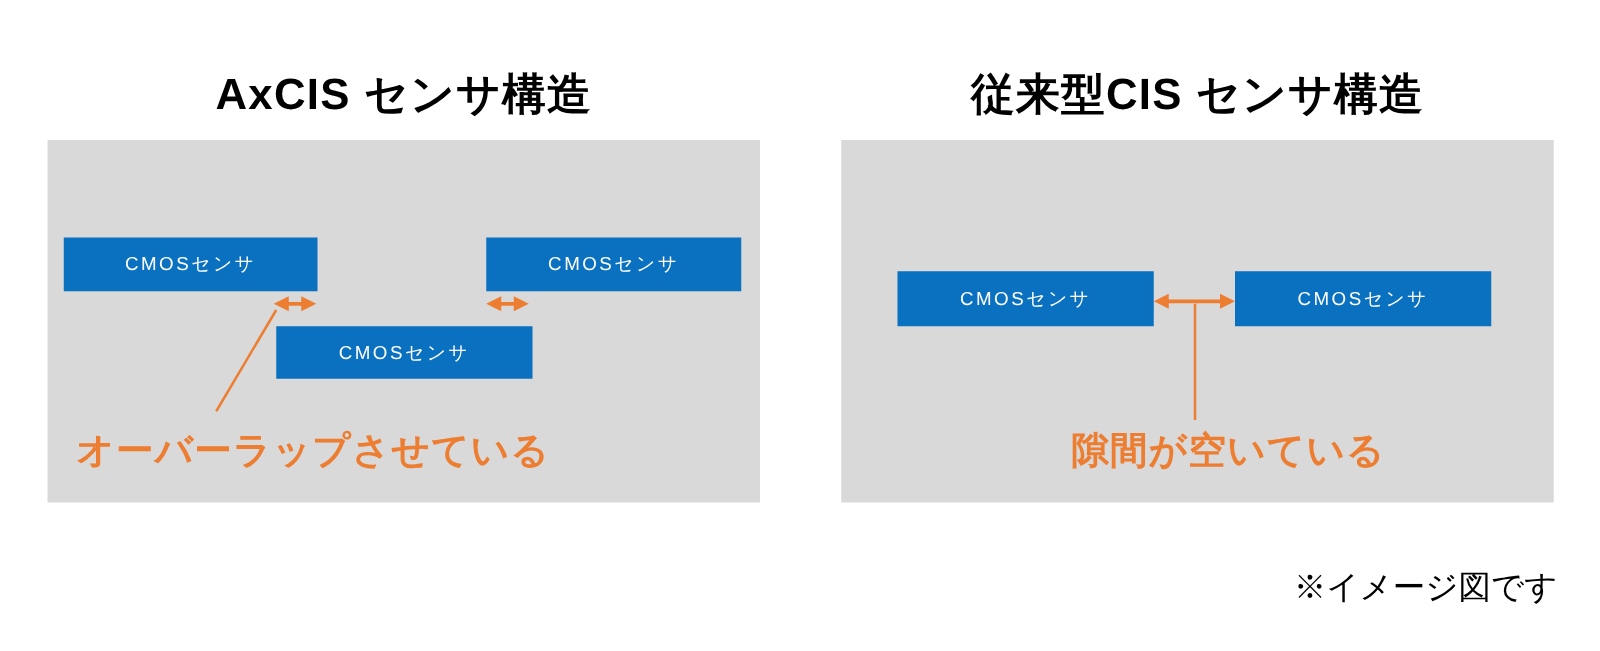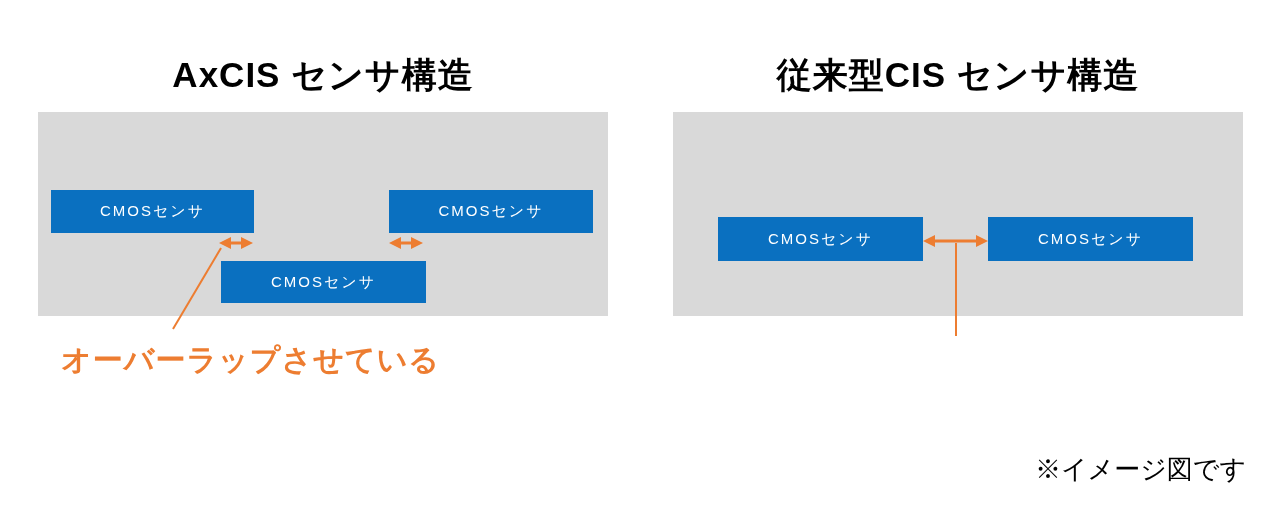--- a/index.html
+++ b/index.html
@@ -26,21 +26,21 @@
     color: var(--title-color, #000000);
     white-space: nowrap;
   }
   .diagram-title.left  { left: 38px; }
   .diagram-title.right { left: 673px; text-align: center; }
 
   .panel {
     position: absolute;
     top: 112px;
     width: 570px;
-    height: 204px;
+    height: 290px;
     background: var(--panel-bg, #d9d9d9);
   }
   .panel.left-panel  { left: 38px; }
   .panel.right-panel { left: 673px; }
 
   .sensor {
     position: absolute;
     background: var(--sensor-blue, #0a70c0);
     color: var(--sensor-text, #ffffff);
     display: flex;
@@ -143,17 +143,18 @@
 
     <svg class="overlay" width="570" height="290" viewBox="0 0 570 290">
       <g>
         <line class="arrow-line" x1="259" y1="129" x2="306" y2="129"></line>
         <polygon class="arrow-head" points="250,129 262,123 262,135"></polygon>
         <polygon class="arrow-head" points="315,129 303,123 303,135"></polygon>
       </g>
       <line class="leader-line" x1="283" y1="131" x2="283" y2="224"></line>
     </svg>
 
+    <div class="annotation right-anno">隙間が空いている</div>
   </div>
 
   <div class="image-note">※イメージ図です</div>
 
 </div>
 
 </body></html>

